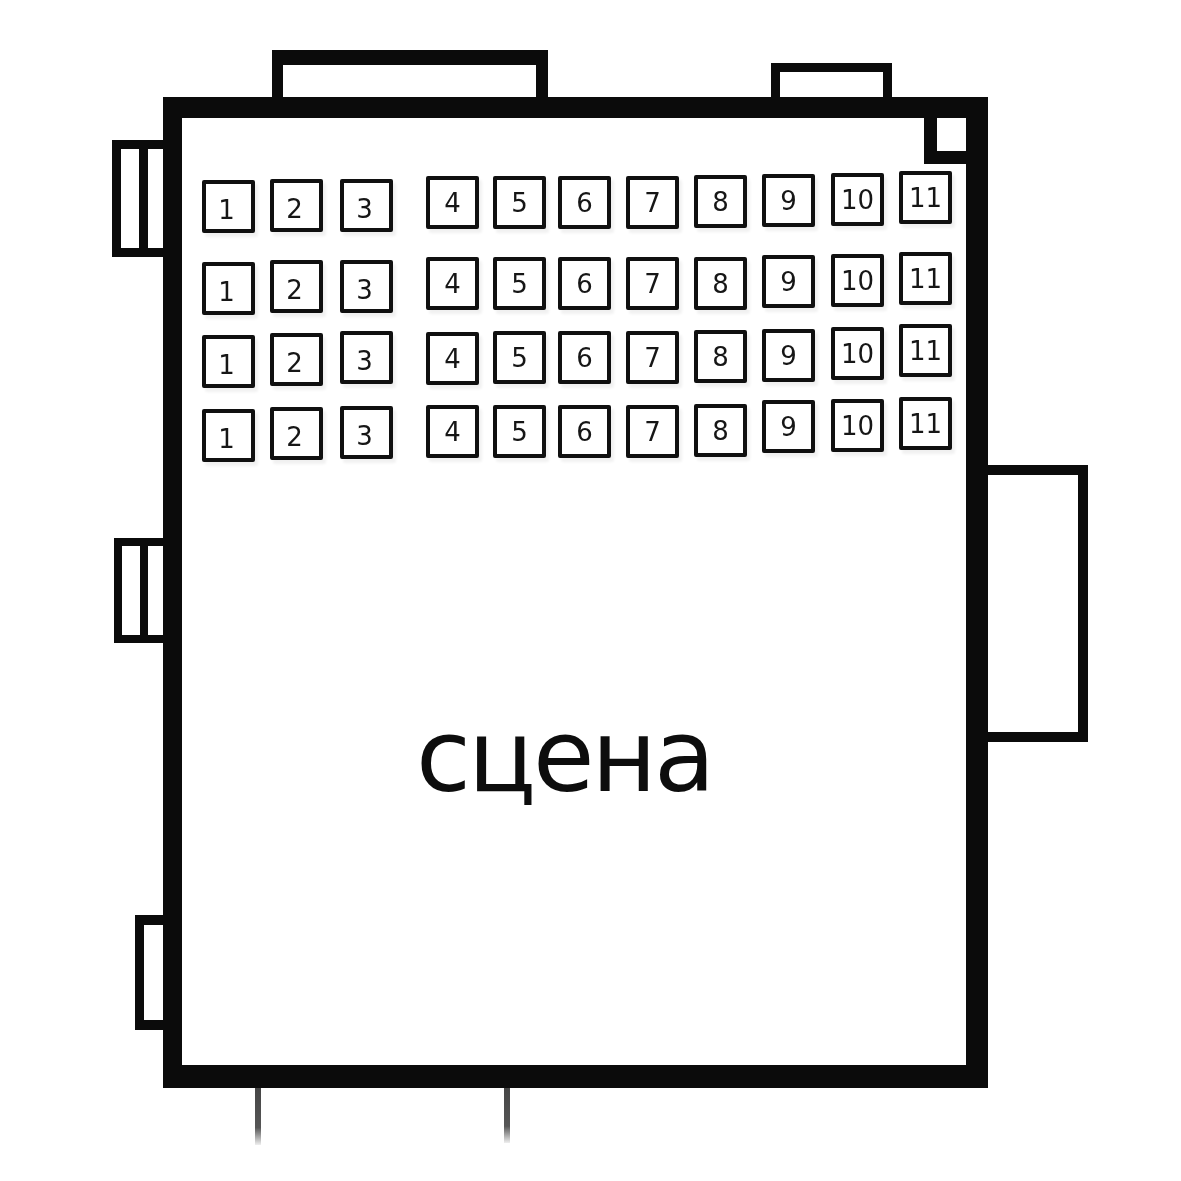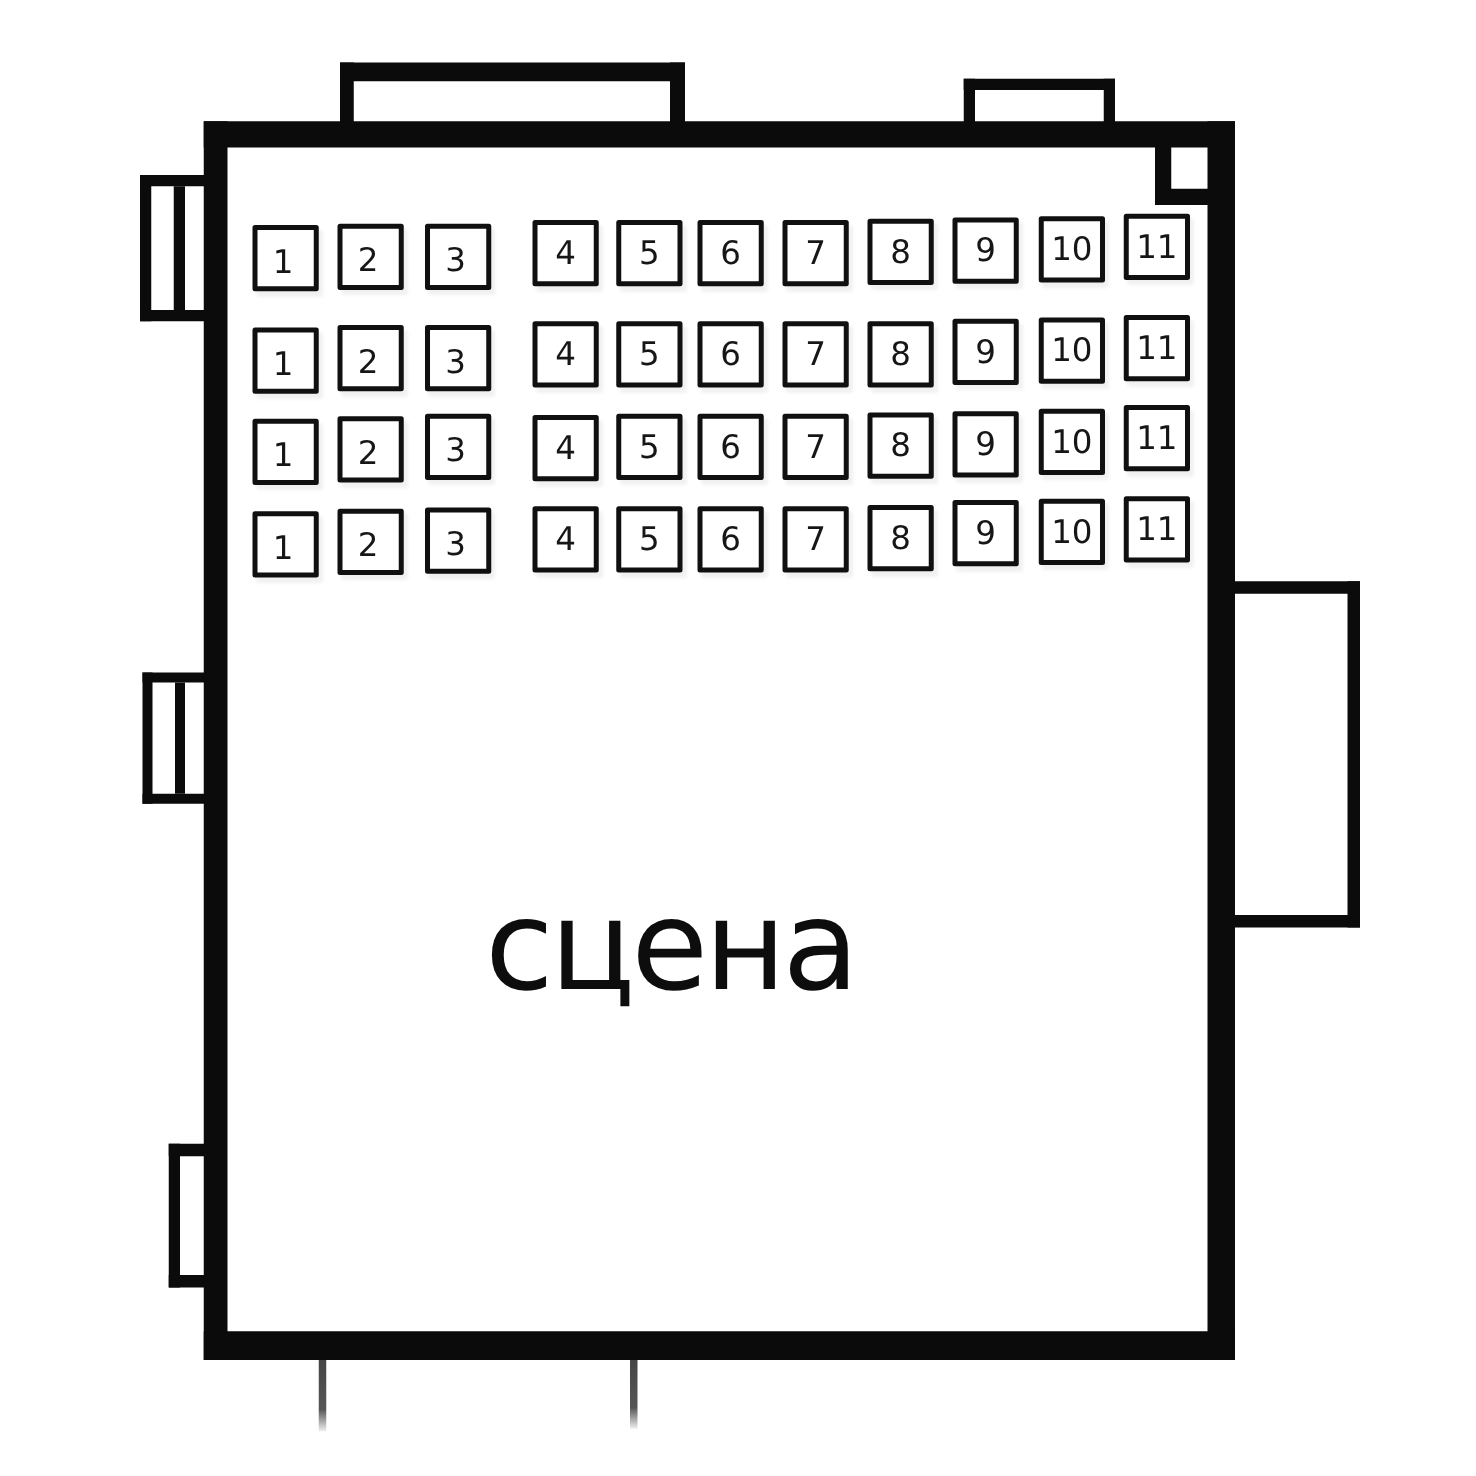--- a/index.html
+++ b/index.html
@@ -40,21 +40,21 @@
     z-index:3;
     box-shadow:3px 4px 3px rgba(0,0,0,0.06);
   }
   .seat span{
     font-size:26px;
     color:#161616;
     line-height:1;
   }
   .stage-label{
     position:absolute;
-    left:388px;top:702px;
+    left:416px;top:702px;
     font-size:100px;
     letter-spacing:-3px;
     color:#0d0d0d;
     z-index:3;
     line-height:1.1;
   }
   .stub{
     position:absolute;
     width:6px;
     background:linear-gradient(to bottom,#454545 0%,#565656 70%,rgba(100,100,100,0.1) 100%);

